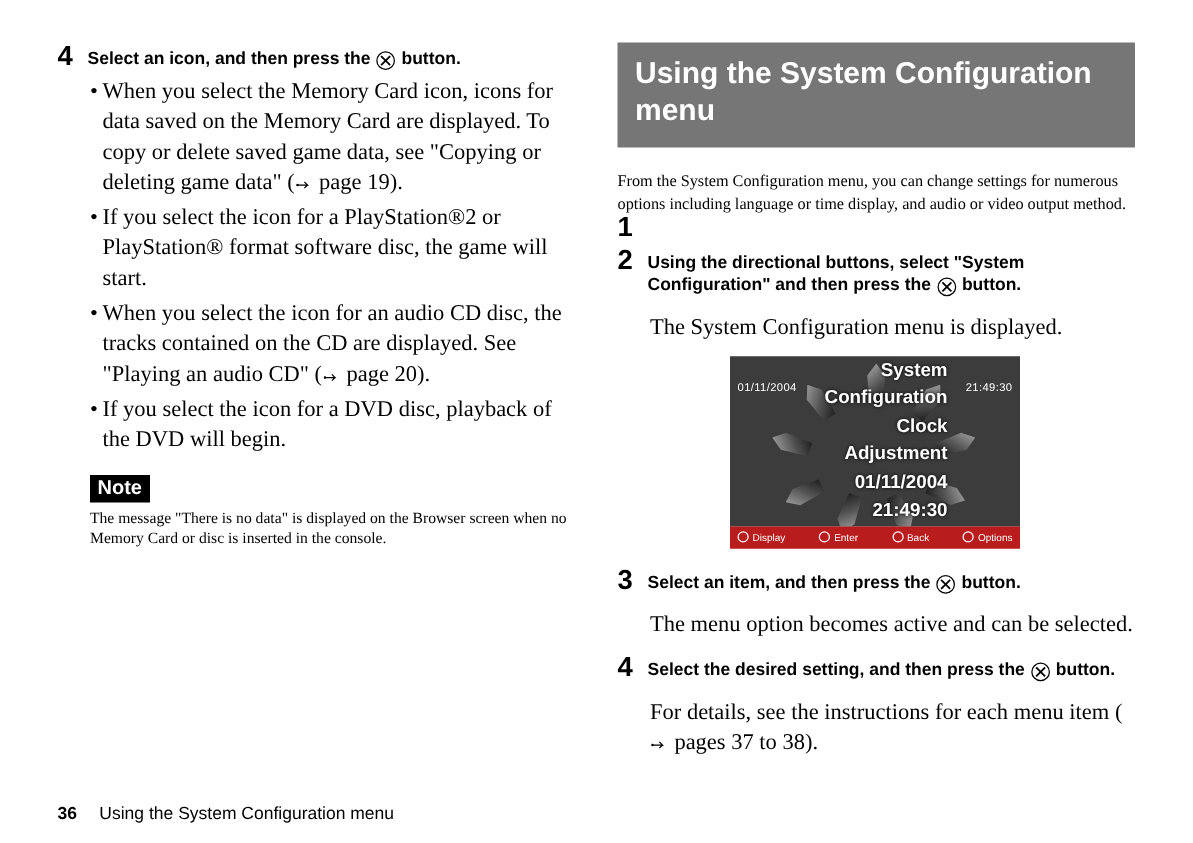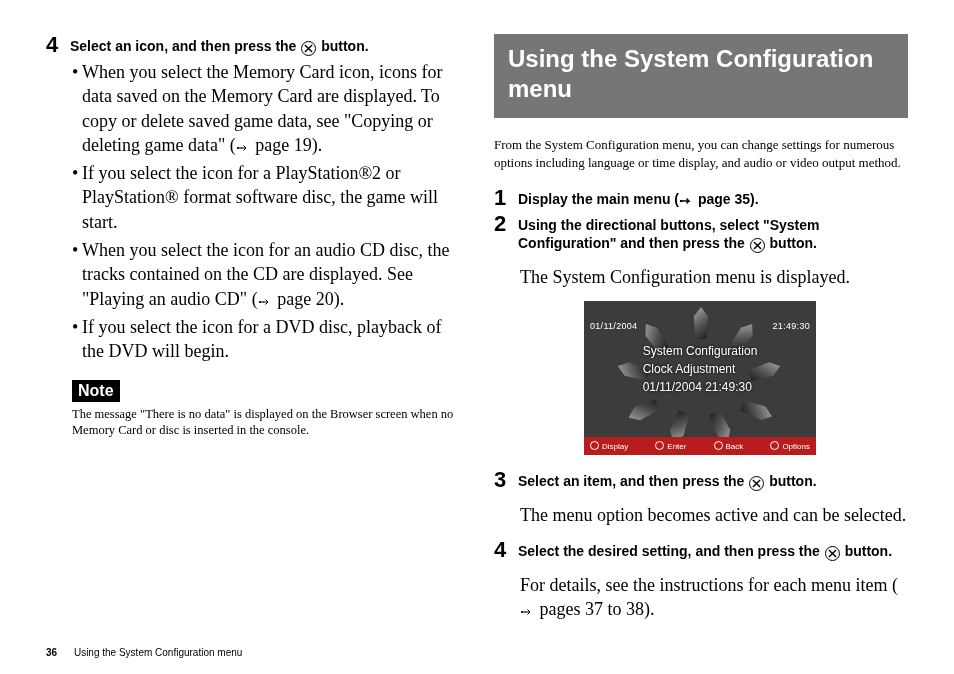--- a/index.html
+++ b/index.html
@@ -75,21 +75,20 @@
     font-family: Arial, Helvetica, sans-serif;
     font-weight: 900;
     font-size: 24px;
     line-height: 1.25;
     padding: 10px 14px 14px 14px;
     margin-bottom: 18px;
   }
   .intro {
     font-size: 13px;
     line-height: 1.35;
-    margin-bottom: 16px;
   }
   .step-body {
     font-size: 18px;
     line-height: 1.35;
     margin: 12px 0 12px 26px;
   }
   .x-btn {
     display: inline-flex;
     align-items: center;
     justify-content: center;
@@ -112,41 +111,41 @@
     font-family: Arial, Helvetica, sans-serif;
   }
   .ss-main {
     background: #3c3c3c;
     color:#fff;
     height:136px;
     position:relative;
     overflow:hidden;
   }
   .ss-top { display:flex; justify-content:space-between; font-size:9px; padding:20px 6px; letter-spacing:0.3px;}
-  .ss-center { position:absolute; top:50%; left:50%; transform:translate(-50%,-50%); text-align:left; font-size:12px; line-height:1.5; text-shadow:0 0 3px #000;}
+  .ss-center { position:absolute; top:50%; left:50%; transform:translate(-50%,-50%); text-align:right; font-size:15px; line-height:1.5; text-shadow:0 0 3px #000;font-weight:bold;}
   .ss-crystals { position:absolute; inset:0; }
   .ss-crystals div {
     position:absolute;
     width:18px;height:32px;
     background: linear-gradient(140deg,#aaa 10%,#555 55%,#222 90%);
     clip-path: polygon(50% 0%, 90% 30%, 80% 100%, 20% 100%, 10% 30%);
     opacity:0.9;
   }
   .ss-bar {
     background:#b91c1c; color:#fff; font-size:8px; display:flex; justify-content:space-between; padding:4px 6px;
   }
   .ss-bar span::before {
     content:""; display:inline-block; width:7px; height:7px; border:1px solid #fff; border-radius:50%; margin-right:3px; vertical-align:-1px;
   }
   .footer {
     position:absolute;
     bottom:16px;
     left:46px;
     font-family: Arial, Helvetica, sans-serif;
-    font-size:10px;
+    font-size:14px;
   }
   .footer .pn { font-weight:bold; margin-right:14px; }
 </style>
 </head>
 <body>
 
 <div class="page">
 
   <div class="col">
     <div class="step">
@@ -184,26 +183,20 @@
     <div class="note-label">Note</div>
     <div class="note-text">The message "There is no data" is displayed on the Browser screen when no Memory Card or disc is inserted in the console.</div>
   </div>
 
   <div class="col">
     <div class="section-title">Using the System Configuration menu</div>
     <div class="intro">From the System Configuration menu, you can change settings for numerous options including language or time display, and audio or video output method.</div>
 
     <div class="step">
       <div class="step-num">1</div>
-      <div class="step-head">
-        <span>Display the main menu (</span><span class="arrow-ref"><svg viewBox="0 0 12 8">
-              <path d="M0 4 H5 M4 4 L9 4 L6.5 1.5 M9 4 L6.5 6.5" stroke="#000" stroke-width="1.4" fill="none"></path>
-              <circle cx="1" cy="4" r="1.2" fill="#000"></circle>
-            </svg></span><span> page 35).</span>
-      </div>
     </div>
 
     <div class="step">
       <div class="step-num">2</div>
       <div class="step-head">
         <span>Using the directional buttons, select "System Configuration" and then press the </span>
         <span class="x-btn">
             <svg viewBox="0 0 10 10">
               <path d="M1 1 L9 9 M9 1 L1 9" stroke="#000" stroke-width="1.6" fill="none"></path>
             </svg>

